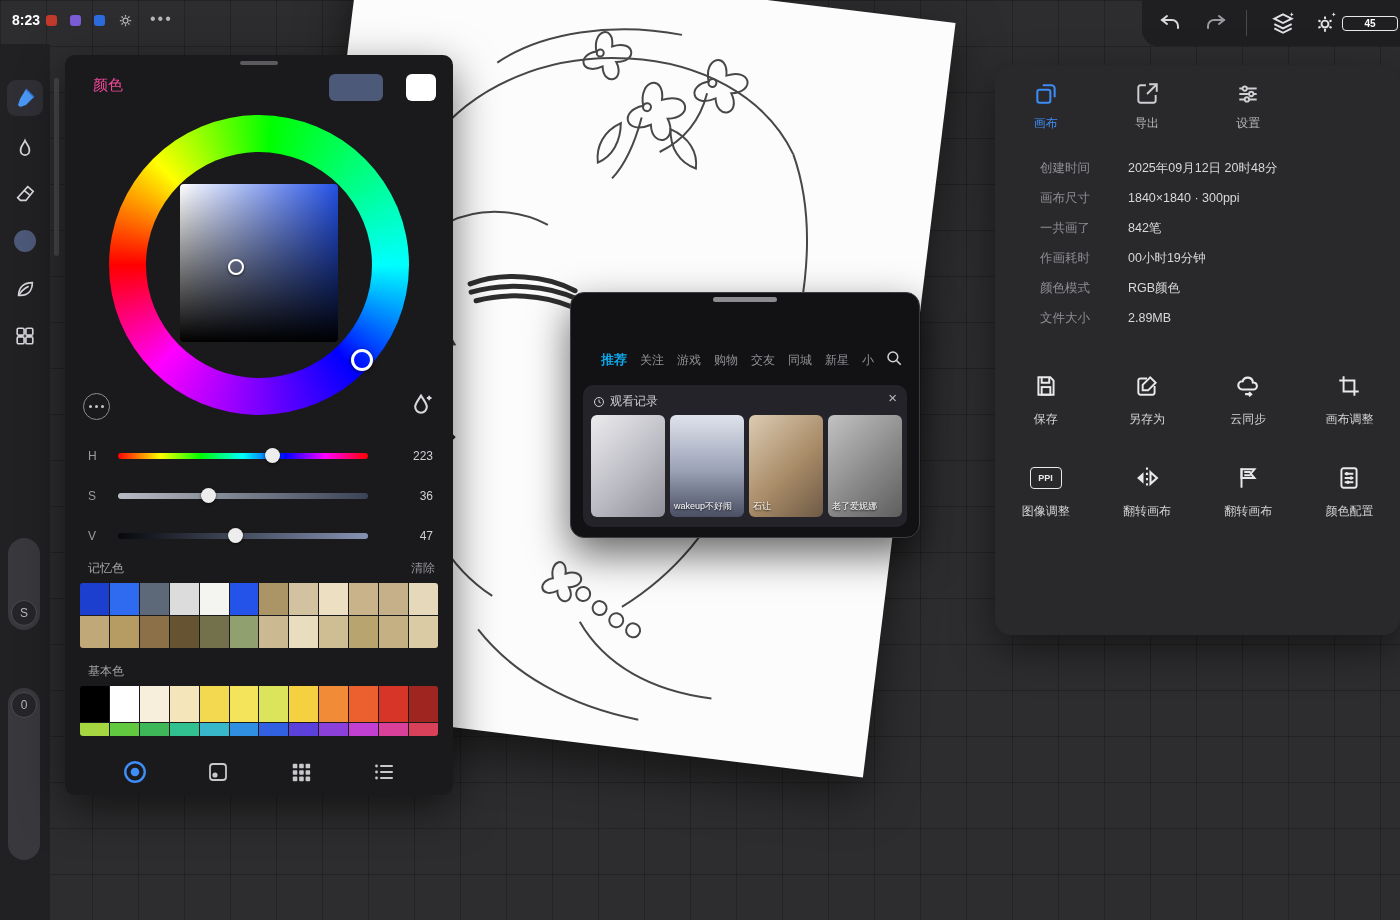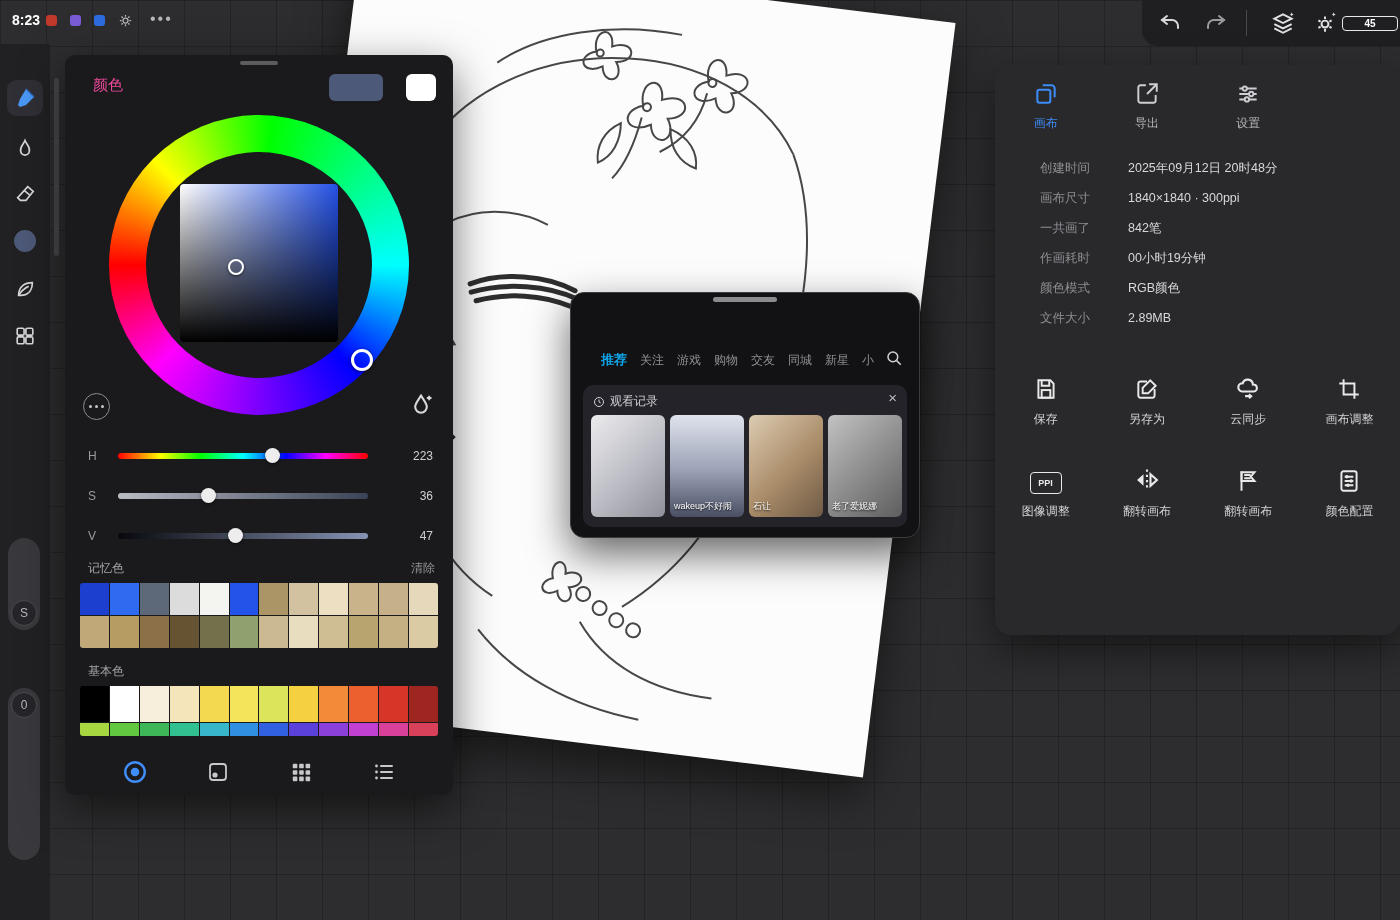--- a/index.html
+++ b/index.html
@@ -119,21 +119,21 @@
     font-size:12px; color:#b8b8bc; }
   .rp-tab.active { color:#3d8bf5; }
   .rp-info { position:absolute; left:0; right:0; top:88px; }
   .rp-irow { display:flex; height:30px; align-items:center; padding-left:45px; font-size:12.5px; }
   .rp-irow .il { width:88px; color:#8e8e93; }
   .rp-irow .iv { color:#d8d8da; }
   .rp-actions { position:absolute; left:0; right:0; top:288px; display:grid;
     grid-template-columns:repeat(4,1fr); grid-auto-rows:92px; }
   .rp-act { display:flex; flex-direction:column; align-items:center; justify-content:center; gap:9px;
     font-size:12px; color:#d2d2d5; }
-  .rp-act .ibox { height:32px; display:flex; align-items:flex-end; justify-content:center; }
+  .rp-act .ibox { height:32px; display:flex; align-items:center; justify-content:center; }
   .ppi-box { width:32px; height:22px; border:1.8px solid #e9e9e9; border-radius:4px;
     display:flex; align-items:center; justify-content:center; font-size:9px; font-weight:bold;
     color:#e9e9e9; }
 </style>
 </head>
 <body>
 
 <div id="root">
 
   <div id="canvas-sheet">

